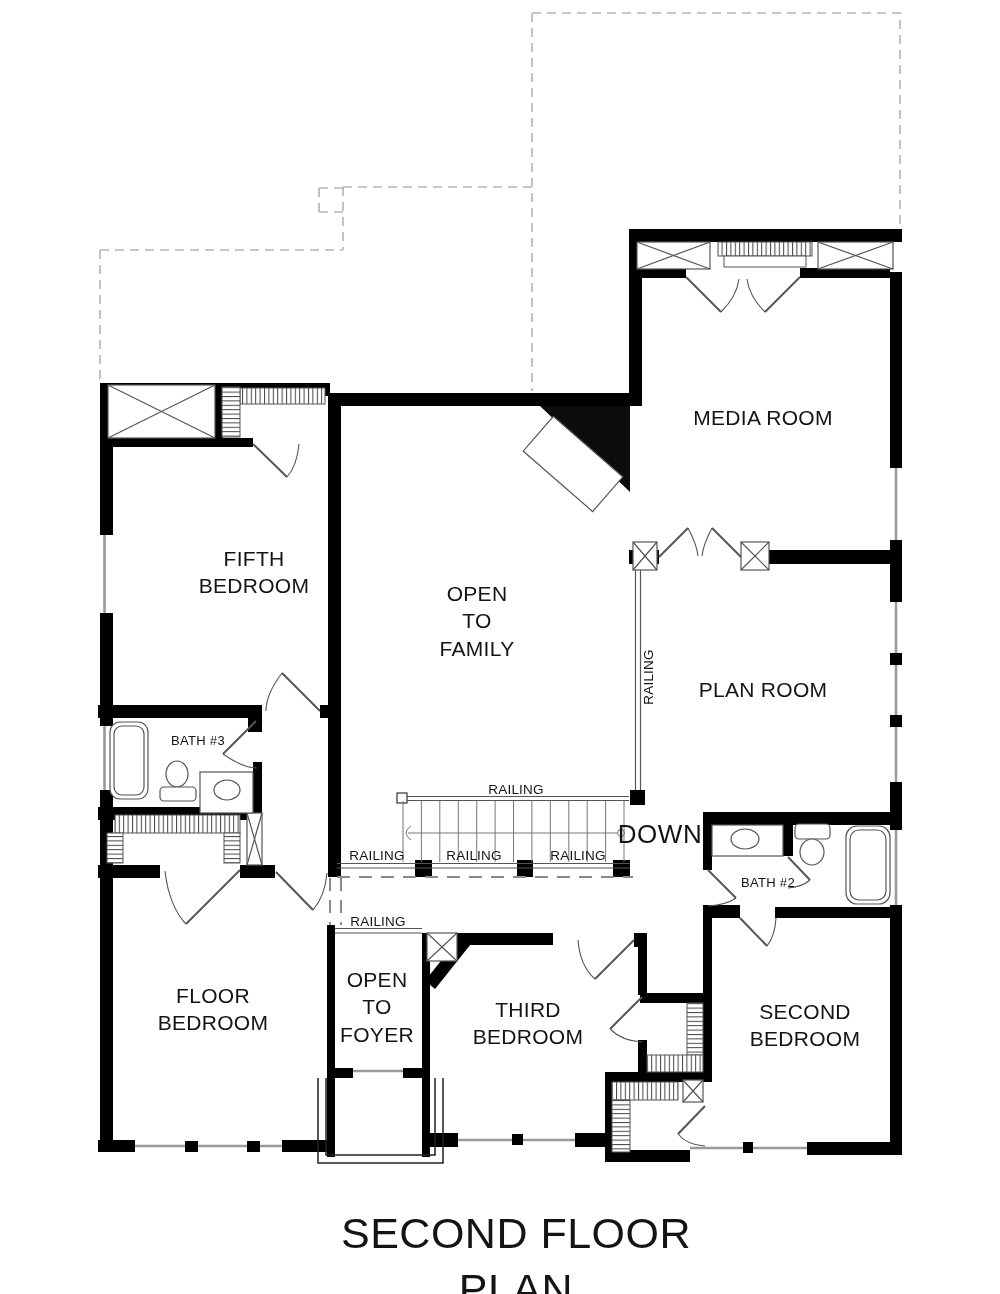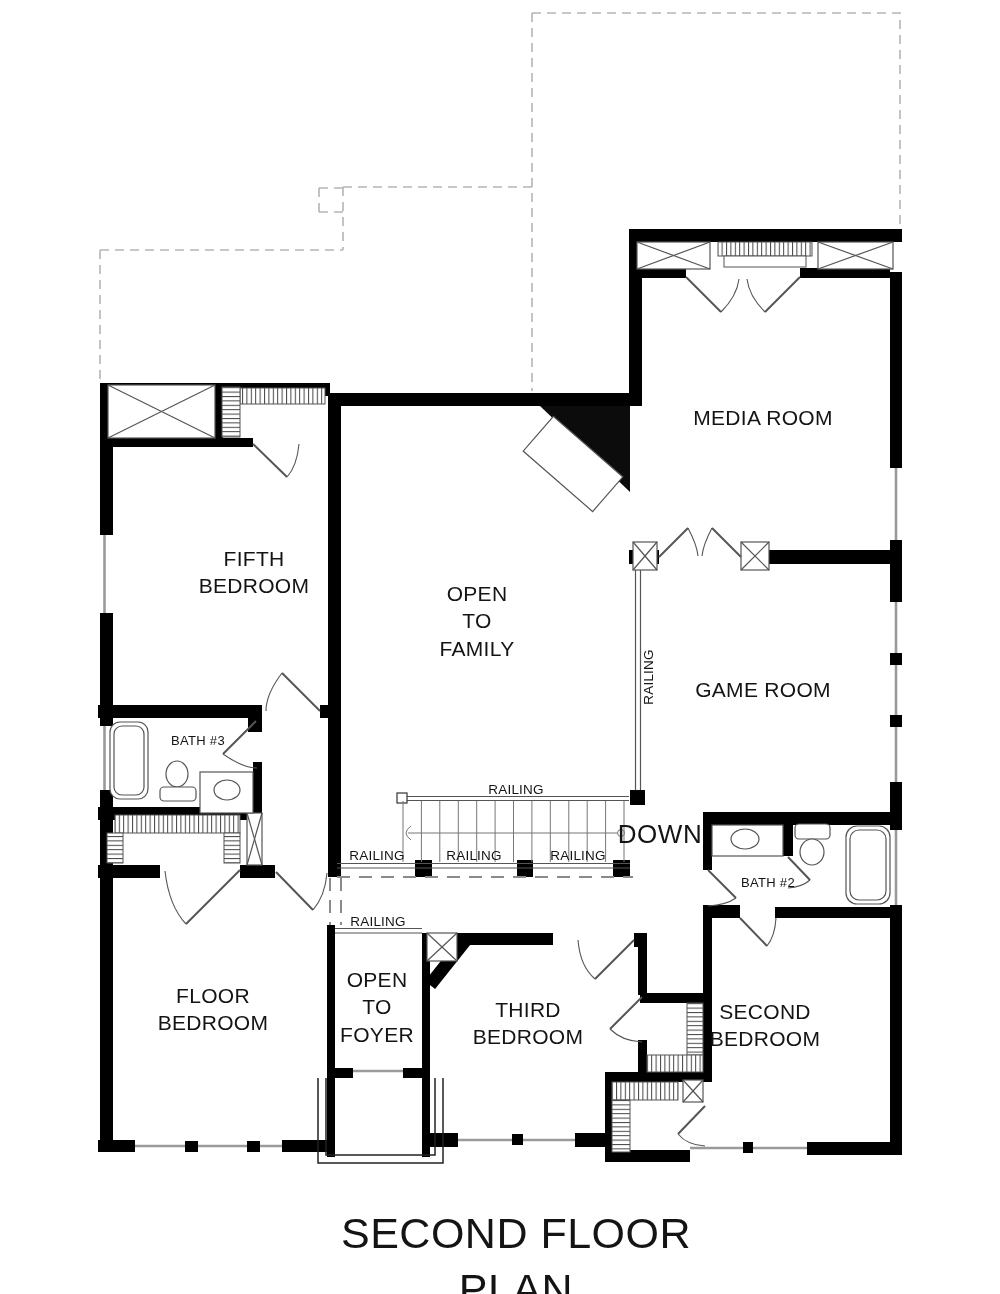--- a/index.html
+++ b/index.html
@@ -284,36 +284,36 @@
     </g>
   </g>
 
   <g stroke="#222" stroke-width="1.5" fill="none">
     <path d="M318,1078 V1163 H443 V1078"></path>
     <path d="M326,1078 V1155 H435 V1078"></path>
   </g>
 </svg>
 
   <div class="lbl room" style="left:763px;top:418px;">MEDIA ROOM</div>
-  <div class="lbl room" style="left:763px;top:690px;">GAME ROOM</div>
+  <div class="lbl room" style="left:763px;top:690px;">PLAN ROOM</div>
   <div class="lbl room" style="left:477px;top:621px;">OPEN
 TO
 FAMILY</div>
   <div class="lbl room" style="left:218px;top:572px;margin-left:36px;">FIFTH
 BEDROOM</div>
   <div class="lbl bath" style="left:198px;top:741px;">BATH #3</div>
   <div class="lbl bath" style="left:768px;top:883px;">BATH #2</div>
   <div class="lbl room" style="left:213px;top:1009px;">FLOOR
 BEDROOM</div>
   <div class="lbl room" style="left:377px;top:1007px;">OPEN
 TO
 FOYER</div>
   <div class="lbl room" style="left:528px;top:1023px;">THIRD
 BEDROOM</div>
-  <div class="lbl room" style="left:765px;top:1025px;">SECOND
+  <div class="lbl room" style="left:805px;top:1025px;">SECOND
 BEDROOM</div>
   <div class="lbl down" style="left:660px;top:835px;">DOWN</div>
   <div class="lbl rail" style="left:516px;top:790px;">RAILING</div>
   <div class="lbl rail" style="left:377px;top:856px;">RAILING</div>
   <div class="lbl rail" style="left:474px;top:856px;">RAILING</div>
   <div class="lbl rail" style="left:578px;top:856px;">RAILING</div>
   <div class="lbl rail" style="left:378px;top:922px;">RAILING</div>
   <div class="lbl rail rail-v" style="left:649px;top:677px;">RAILING</div>
   <div class="lbl title" style="left:516px;top:1262px;">SECOND FLOOR PLAN</div>
 </div>

